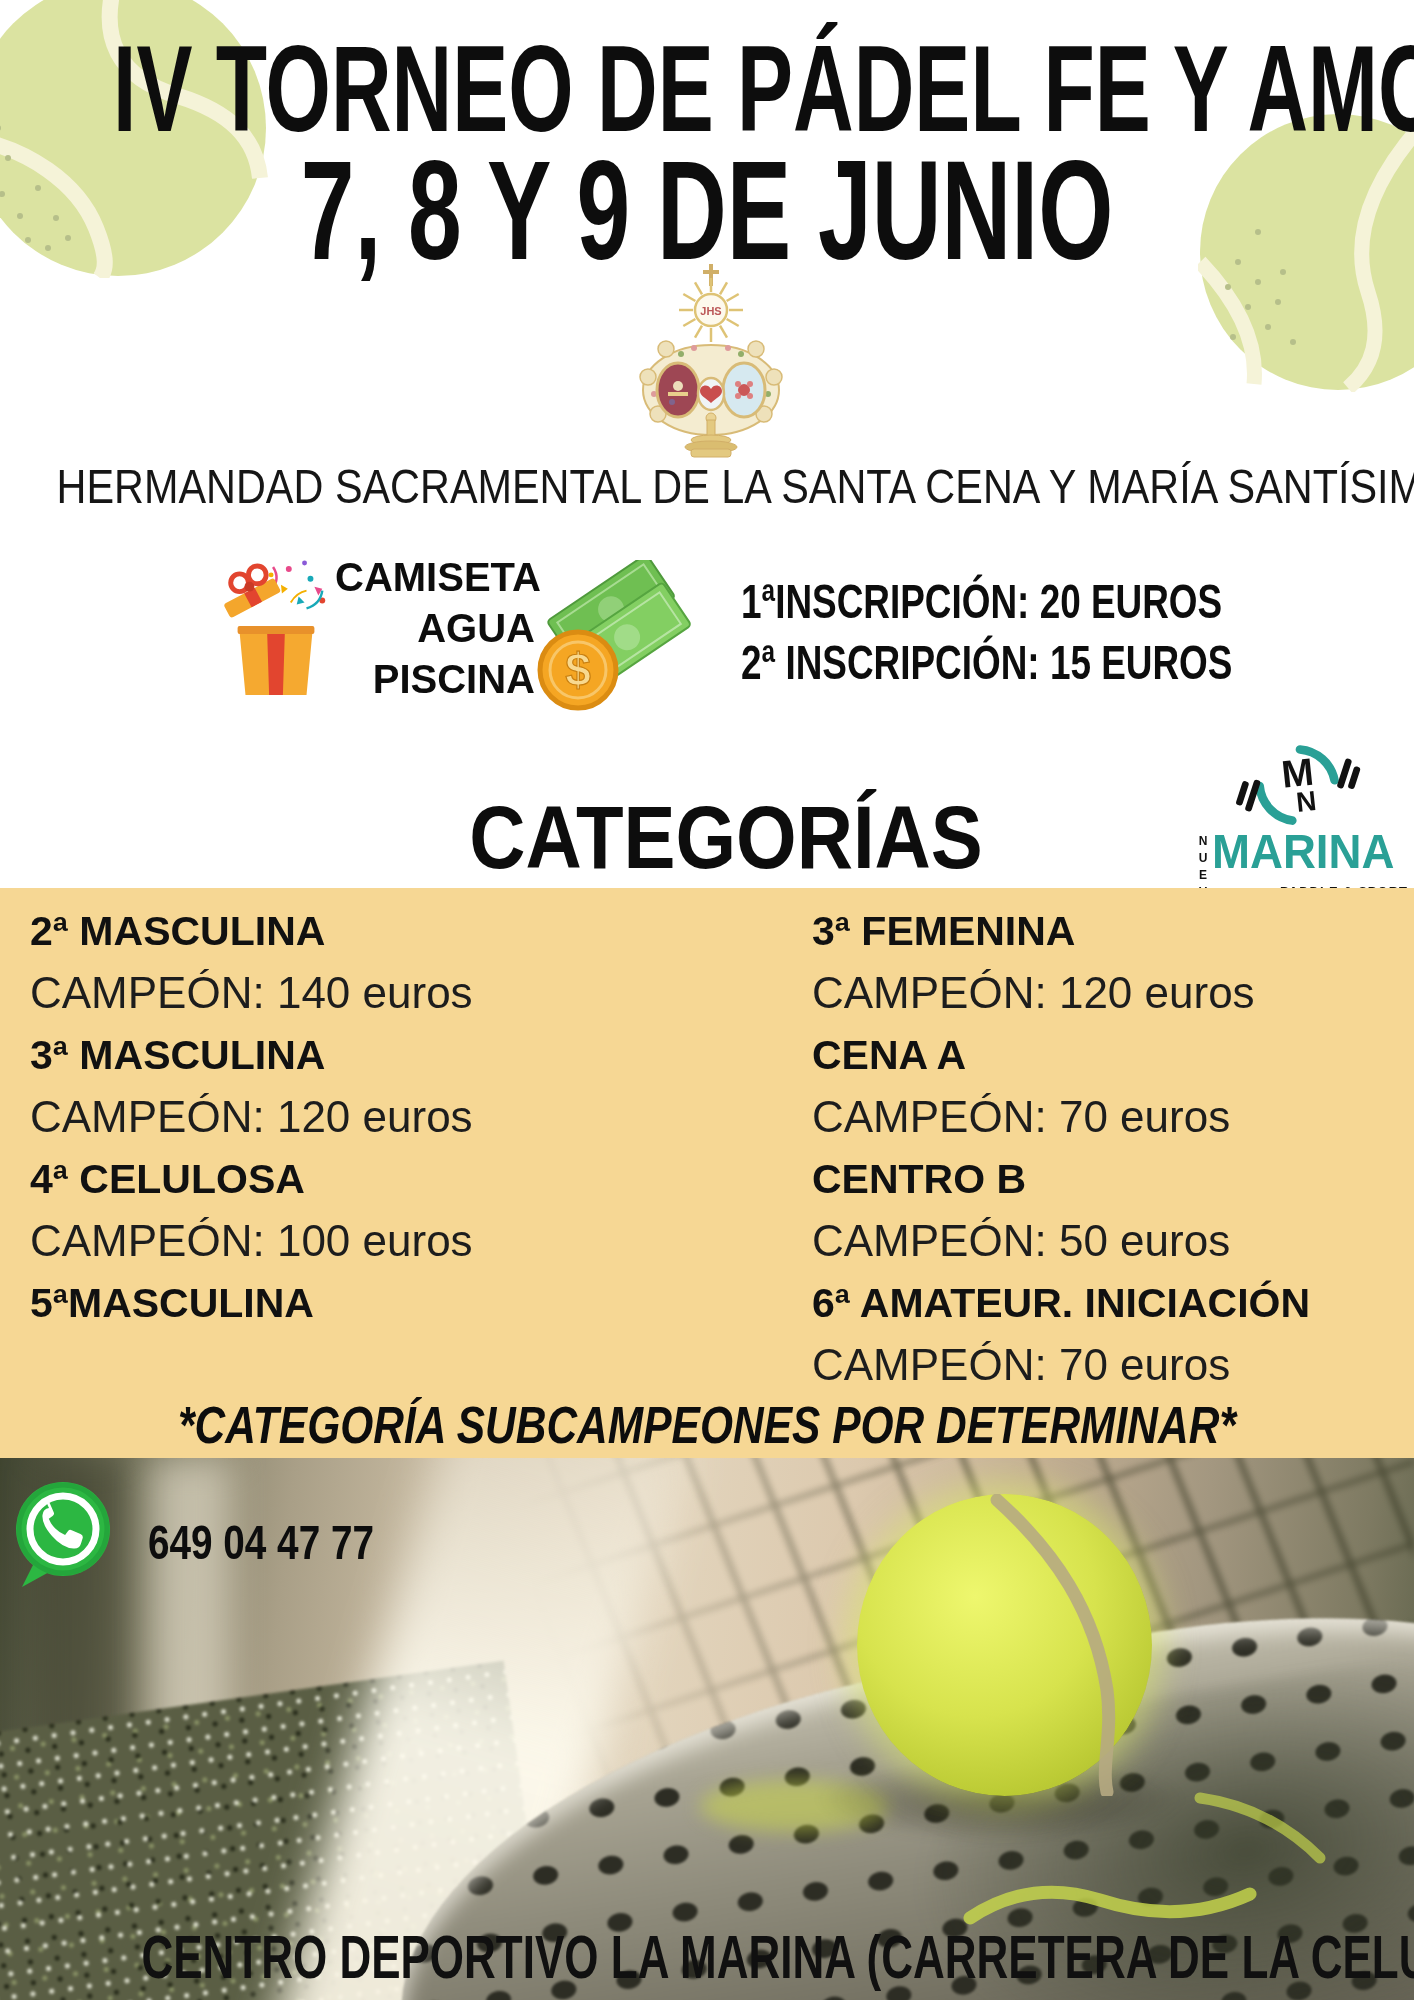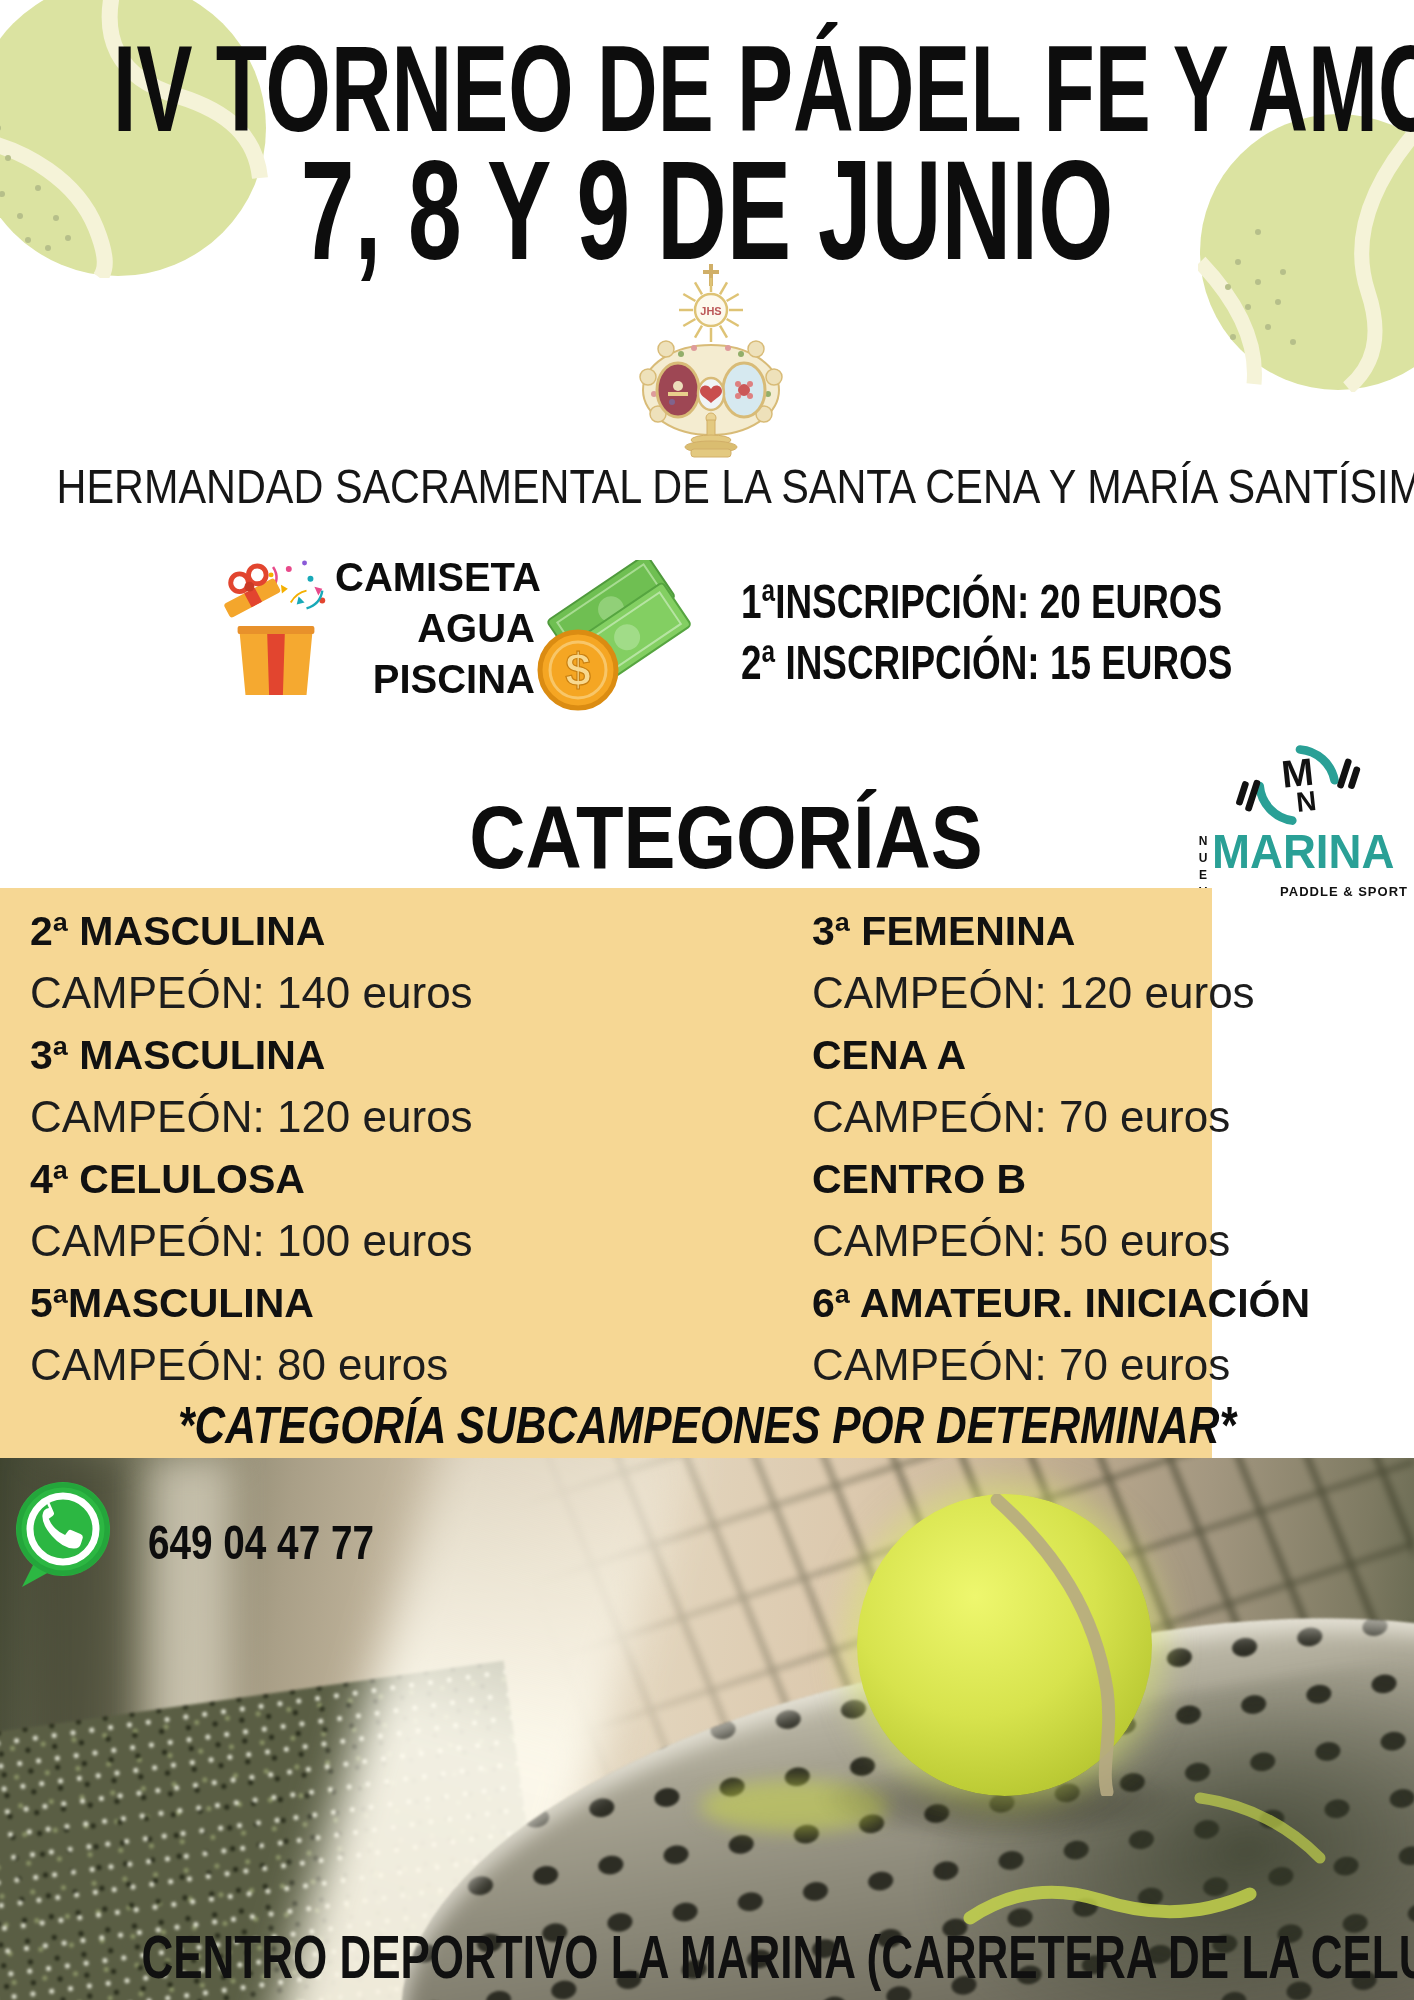--- a/index.html
+++ b/index.html
@@ -15,21 +15,21 @@
   #title1{top:28px;line-height:120px;font-size:100px;transform:scale(.84,1.22);transform-origin:center;}
   #title2{top:150px;line-height:120px;font-size:115px;transform:scale(.84,1.22);transform-origin:center;}
   #organizer{top:462px;line-height:50px;font-size:45px;font-weight:400;color:#161616;transform:scale(.92,1.05);transform-origin:center;white-space:nowrap;}
   
   #perks{left:335px;top:552px;width:200px;}
   #perks .perk{font-size:40px;font-weight:bold;line-height:51px;text-align:right;}
   #inscriptions{left:741px;top:572px;transform:scale(.82,1.08);transform-origin:left top;}
   #inscriptions .insc{font-size:45px;font-weight:bold;line-height:56px;white-space:nowrap;}
   
   #cat-title{top:788px;line-height:100px;font-size:82px;font-weight:bold;transform:translateX(19px) scale(.95,1.08);transform-origin:center;}
-  #band{left:0;top:888px;width:1212px;height:570px;background:#f6d794;}
+  #band{left:0;top:888px;width:1414px;height:570px;background:#f6d794;}
   .cat-col{position:absolute;top:12px;}
   #col-left{left:30px;}
   #col-right{left:812px;}
   .cat-name{font-size:41px;font-weight:bold;line-height:62px;color:#111;white-space:nowrap;}
   .cat-prize{font-size:44px;font-weight:400;line-height:62px;color:#1d1d1d;white-space:nowrap;}
   #note{top:512px;left:0;width:1414px;text-align:center;font-size:50px;font-weight:bold;font-style:italic;line-height:52px;transform:scale(.85,1.02);transform-origin:center;white-space:nowrap;}
   
   #sponsor{left:1148px;top:738px;width:266px;height:170px;}
   #sponsor .nueva{position:absolute;left:48px;top:96px;writing-mode:vertical-rl;text-orientation:upright;font-size:12px;font-weight:bold;letter-spacing:3px;color:#111;}
   #sponsor .marina{position:absolute;left:64px;top:86px;font-size:48px;font-weight:bold;color:#2aa096;letter-spacing:0px;transform:scale(.95,1);transform-origin:left;white-space:nowrap;}
@@ -253,21 +253,20 @@
 
   <div class="abs" id="band">
     <div class="cat-col" id="col-left">
       <div class="cat-name">2ª MASCULINA</div>
       <div class="cat-prize">CAMPEÓN: 140 euros</div>
       <div class="cat-name">3ª MASCULINA</div>
       <div class="cat-prize">CAMPEÓN: 120 euros</div>
       <div class="cat-name">4ª CELULOSA</div>
       <div class="cat-prize">CAMPEÓN: 100 euros</div>
       <div class="cat-name">5ªMASCULINA</div>
-      <div class="cat-prize">CAMPEÓN: 80 euros</div>
     </div>
     <div class="cat-col" id="col-right">
       <div class="cat-name">3ª FEMENINA</div>
       <div class="cat-prize">CAMPEÓN: 120 euros</div>
       <div class="cat-name">CENA A</div>
       <div class="cat-prize">CAMPEÓN: 70 euros</div>
       <div class="cat-name">CENTRO B</div>
       <div class="cat-prize">CAMPEÓN: 50 euros</div>
       <div class="cat-name">6ª AMATEUR. INICIACIÓN</div>
       <div class="cat-prize">CAMPEÓN: 70 euros</div>

